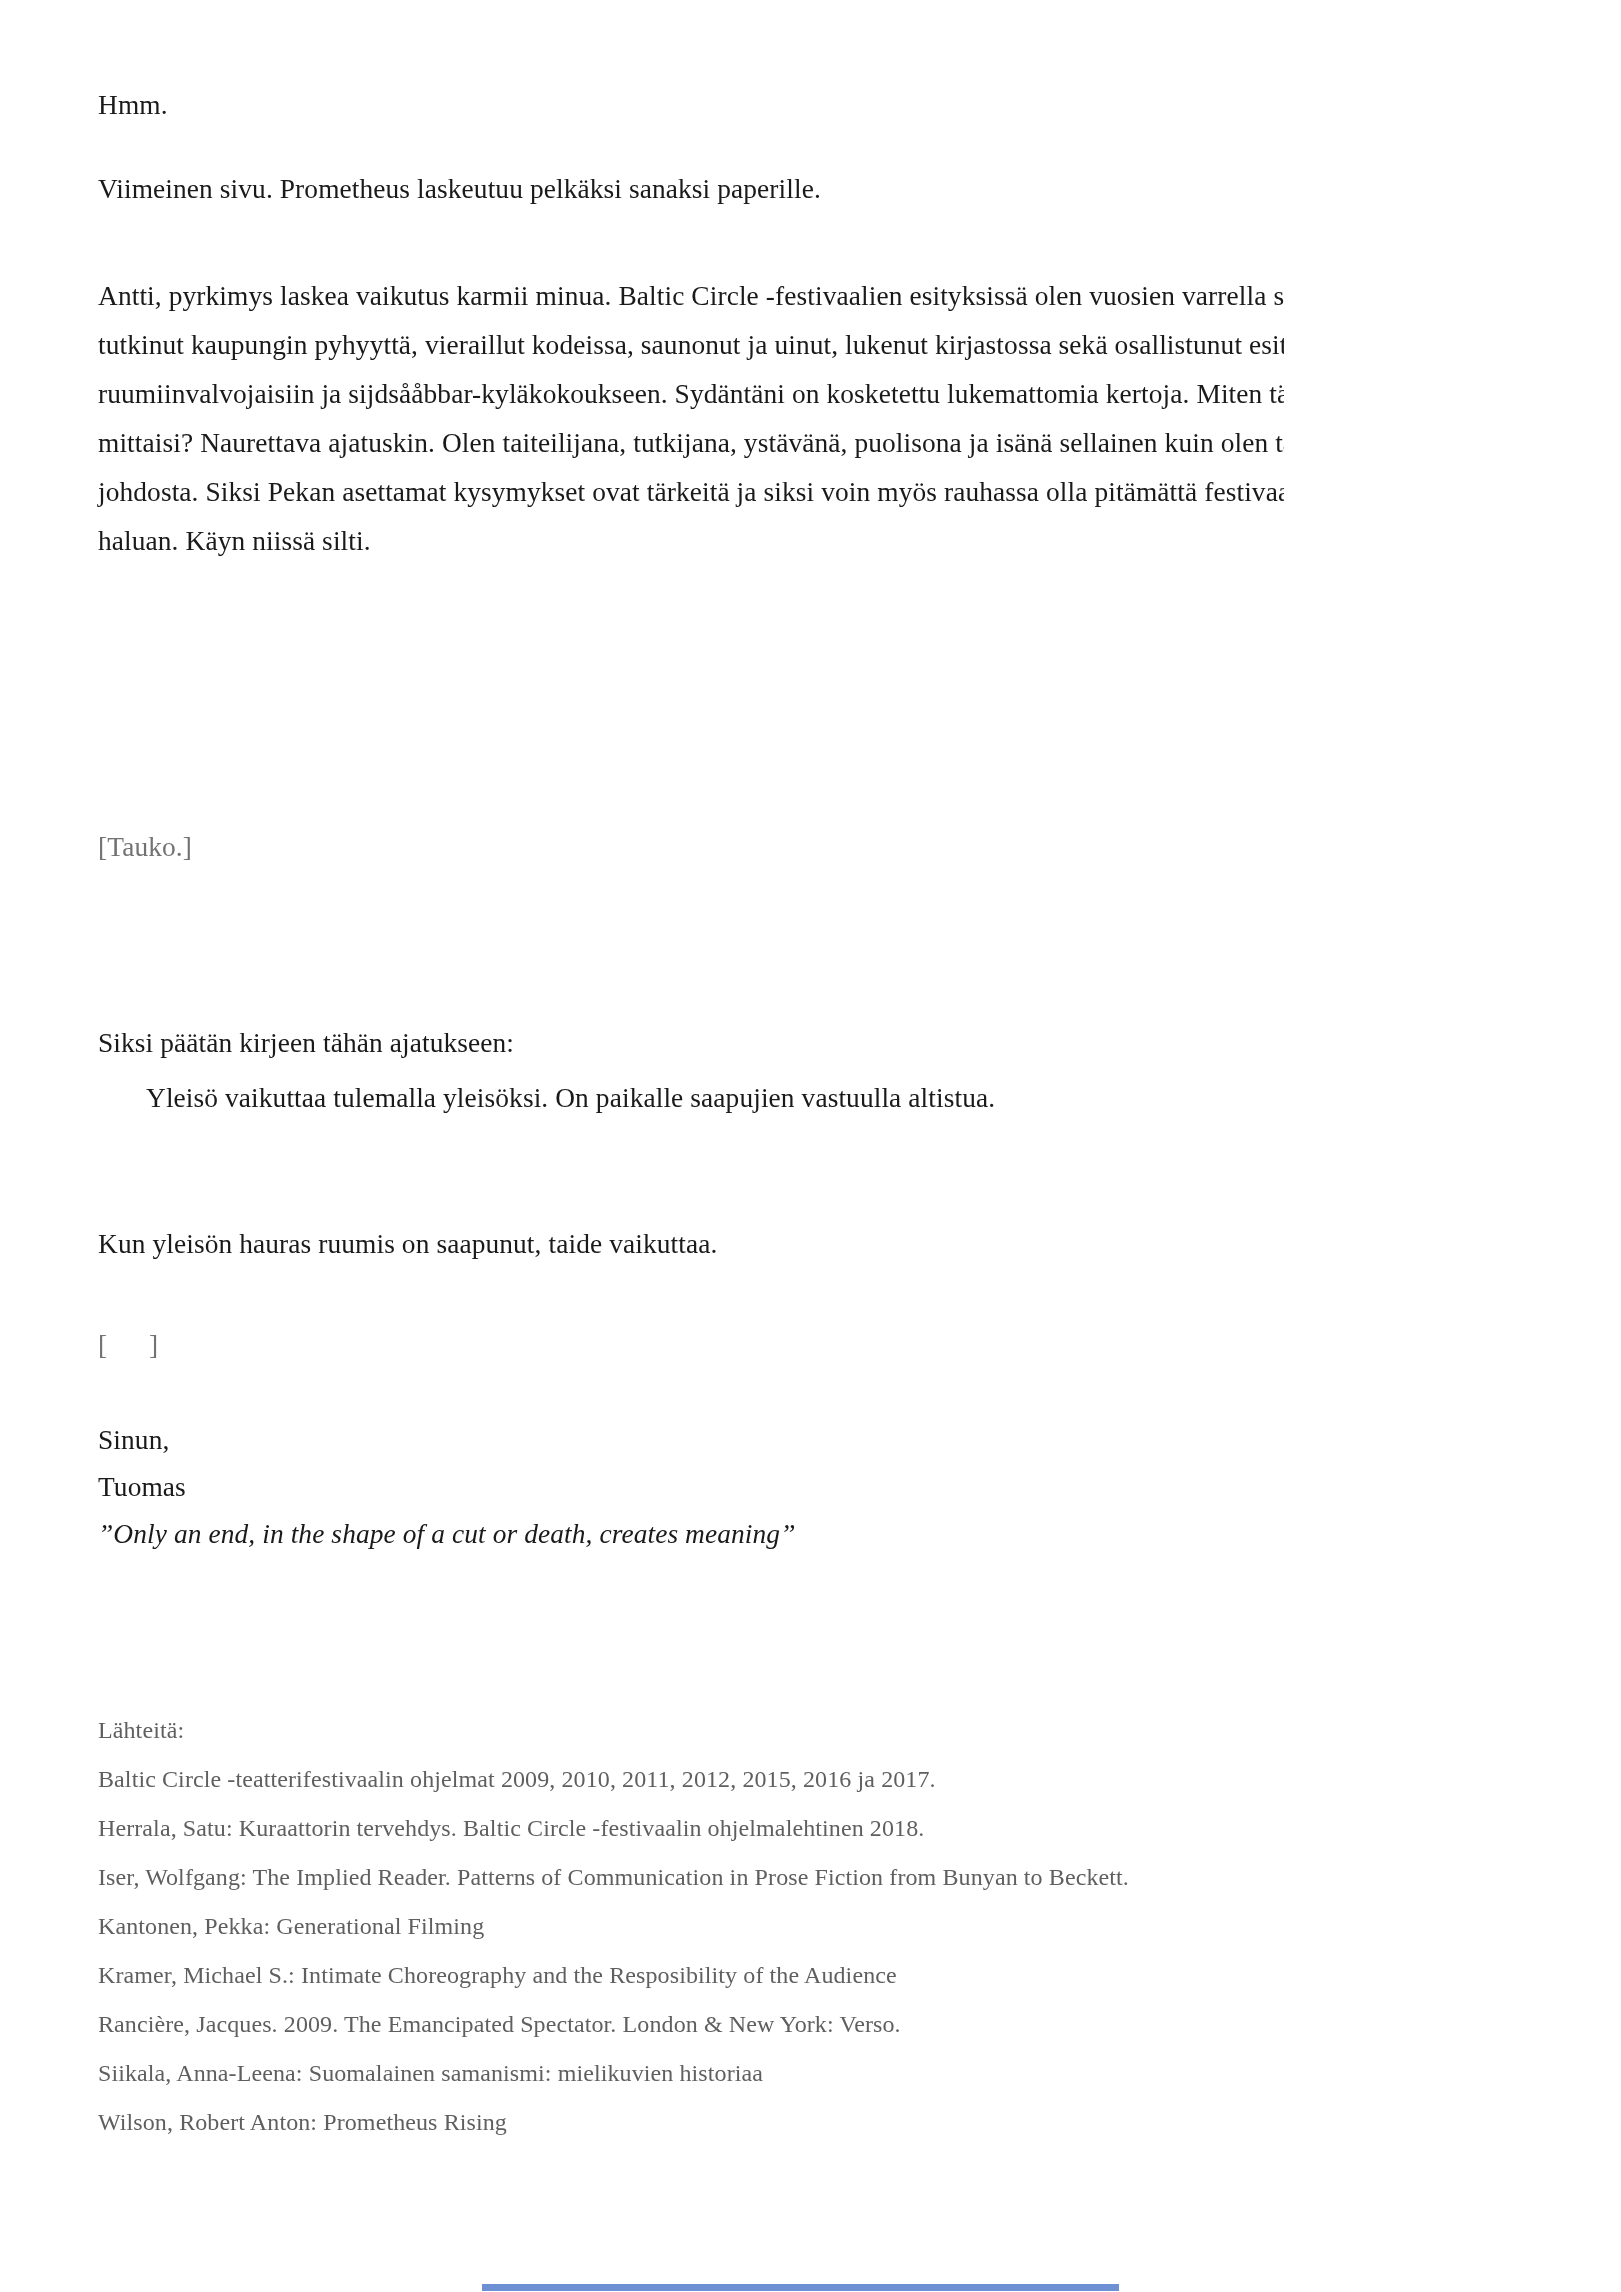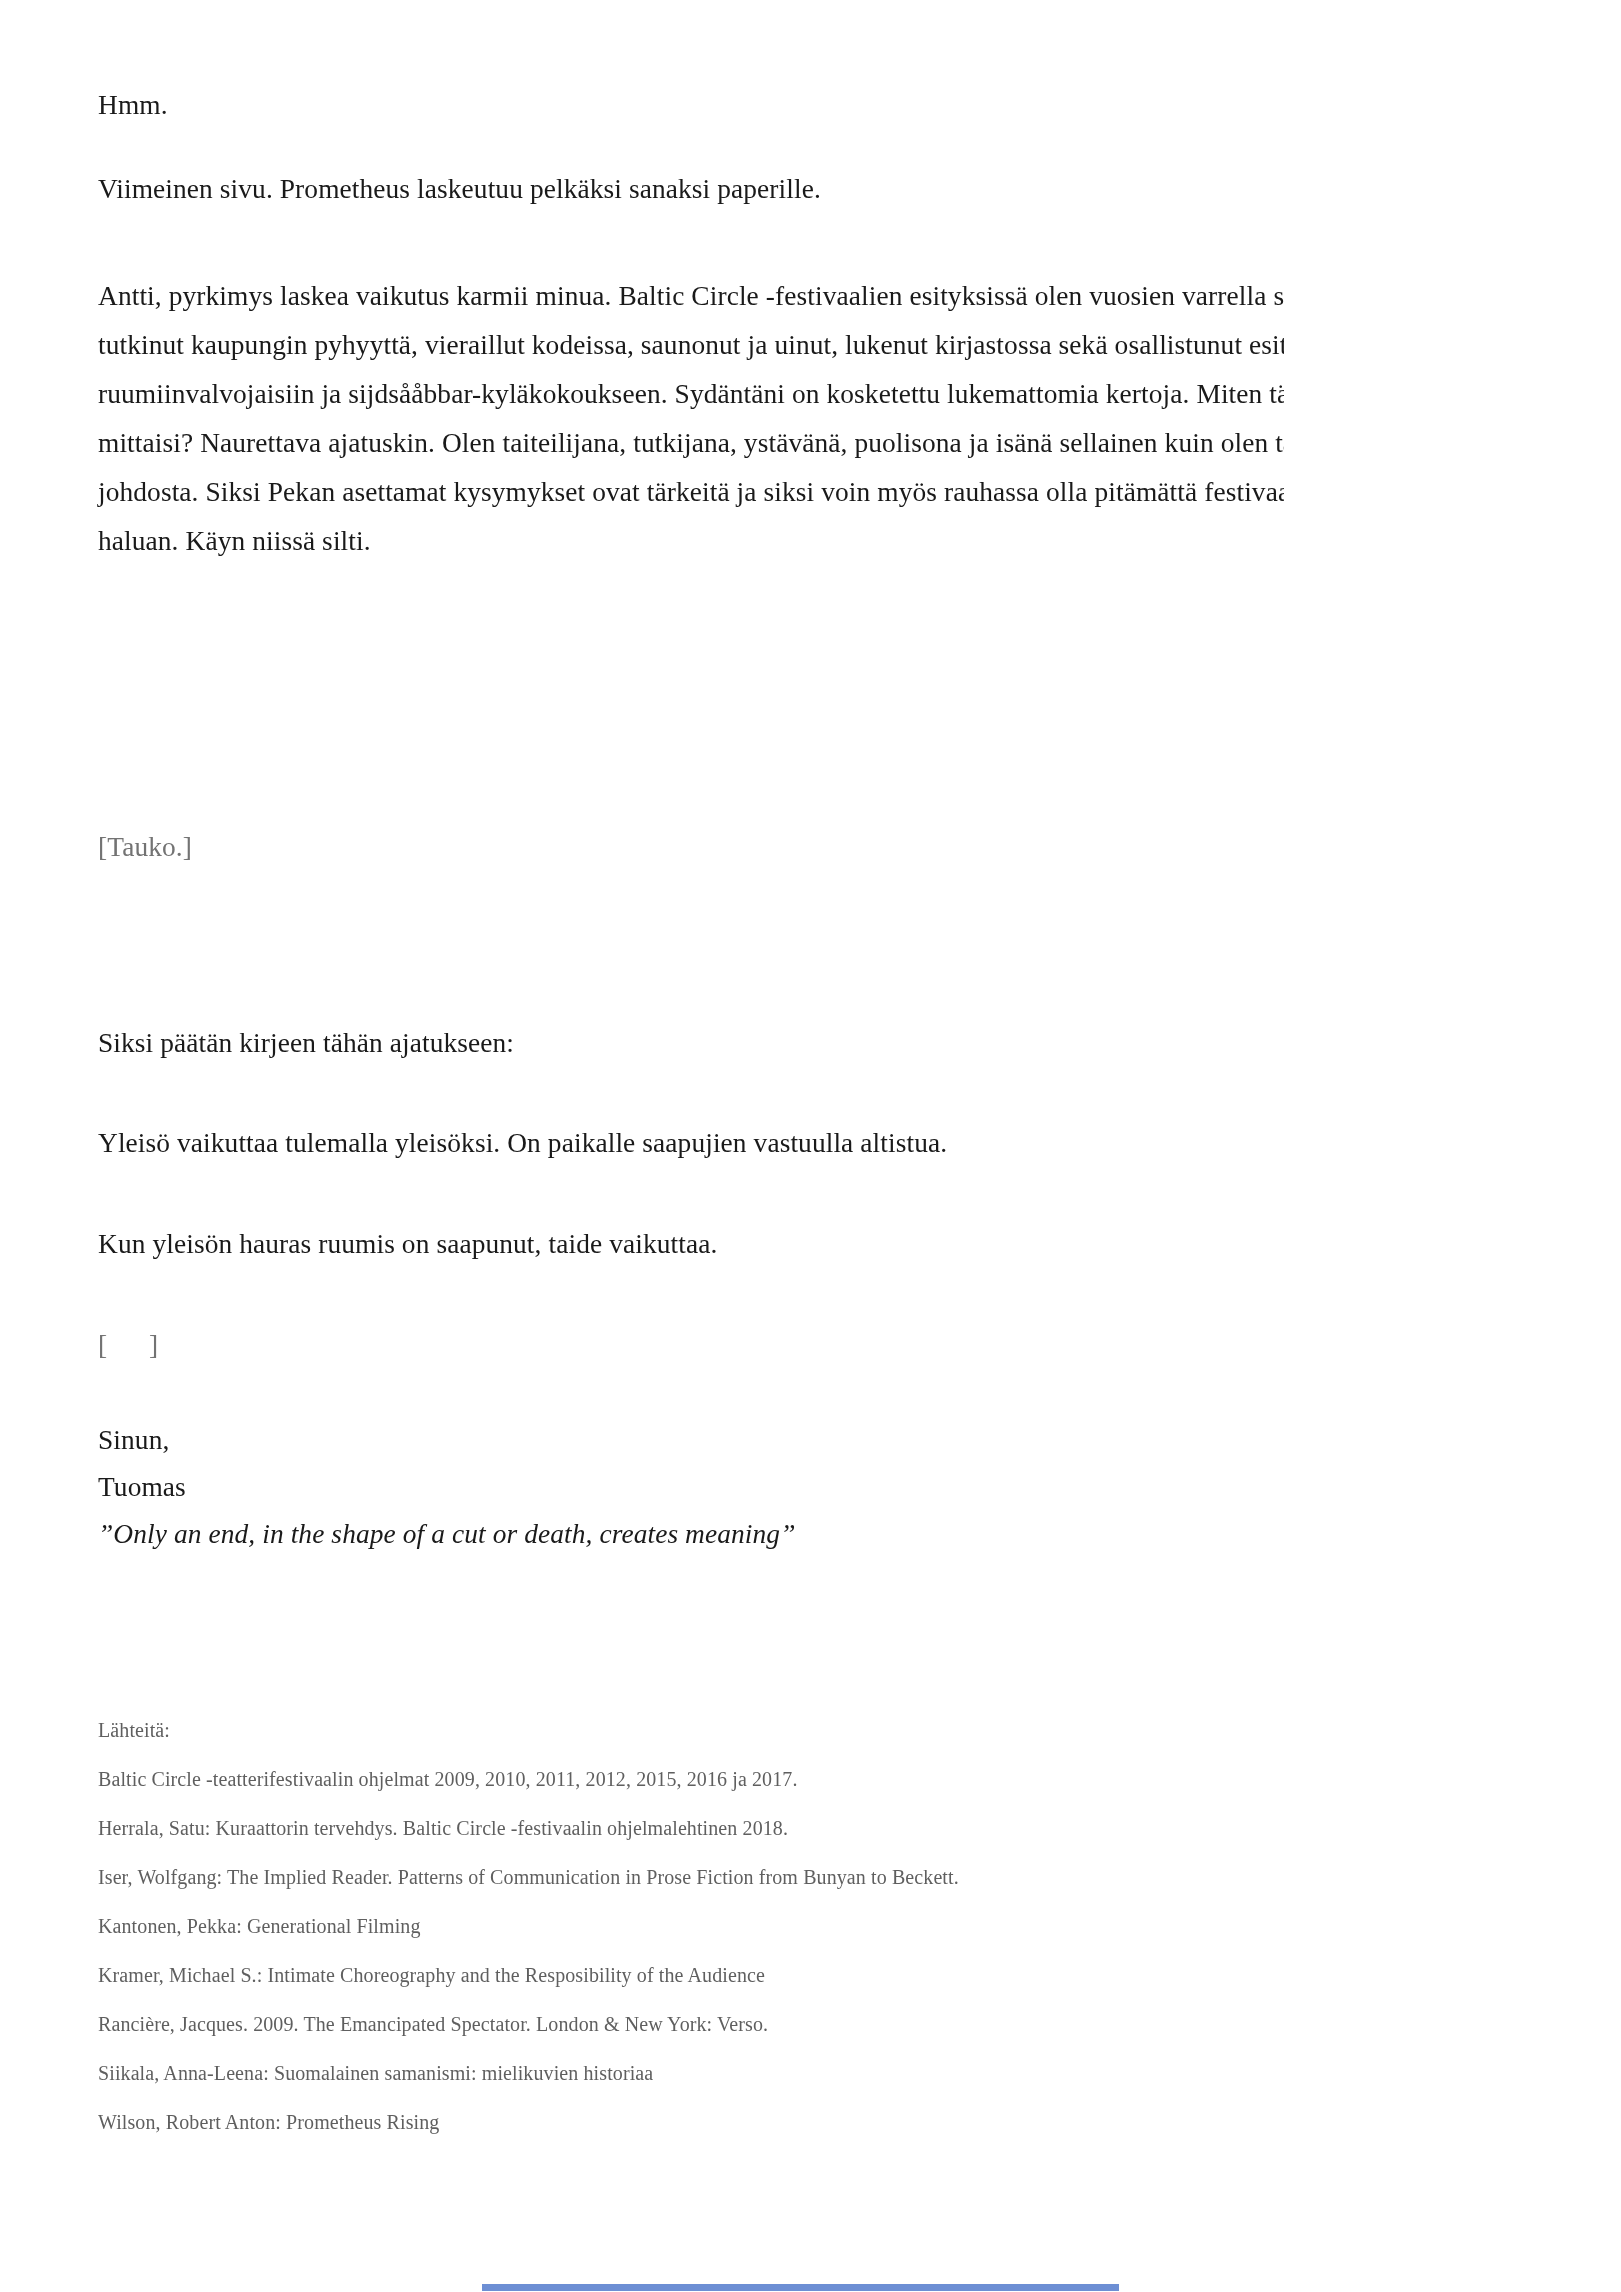--- a/index.html
+++ b/index.html
@@ -25,41 +25,41 @@
     color: #1a1a1a;
     letter-spacing: 0.1px;
   }
   .red { color: #737373; }
   .sig-line { line-height: 47px; }
   .quote-line {
     line-height: 47px;
     font-style: italic;
   }
   .sources-block {
-    font-size: 20px;
+    font-size: 24px;
     line-height: 49px;
     color: #5f5f5f;
   }
   .src-line { white-space: nowrap; }
   .bottom-bar {
     position: absolute;
     left: 482px;
     top: 2284px;
     width: 637px;
     height: 6.9px;
     background: #6d8fd4;
   }
   
   .pos-hmm      { top: 81px; }
   .pos-viimeinen{ top: 165px; }
   .pos-main     { top: 272px; }
   .pos-haluan   { top: 617px; }
   .pos-tauko    { top: 823px; }
   .pos-siksi    { top: 1019px; }
-  .pos-yleiso   { top: 1119px; }
+  .pos-yleiso   { top: 1074px; margin-left: 48px; }
   .pos-kun      { top: 1220px; }
   .pos-bracket  { top: 1321px; }
   .pos-signoff  { top: 1417px; }
   .pos-sources  { top: 1706px; }
 </style>
 </head>
 <body>
 
 <div class="page">
 

